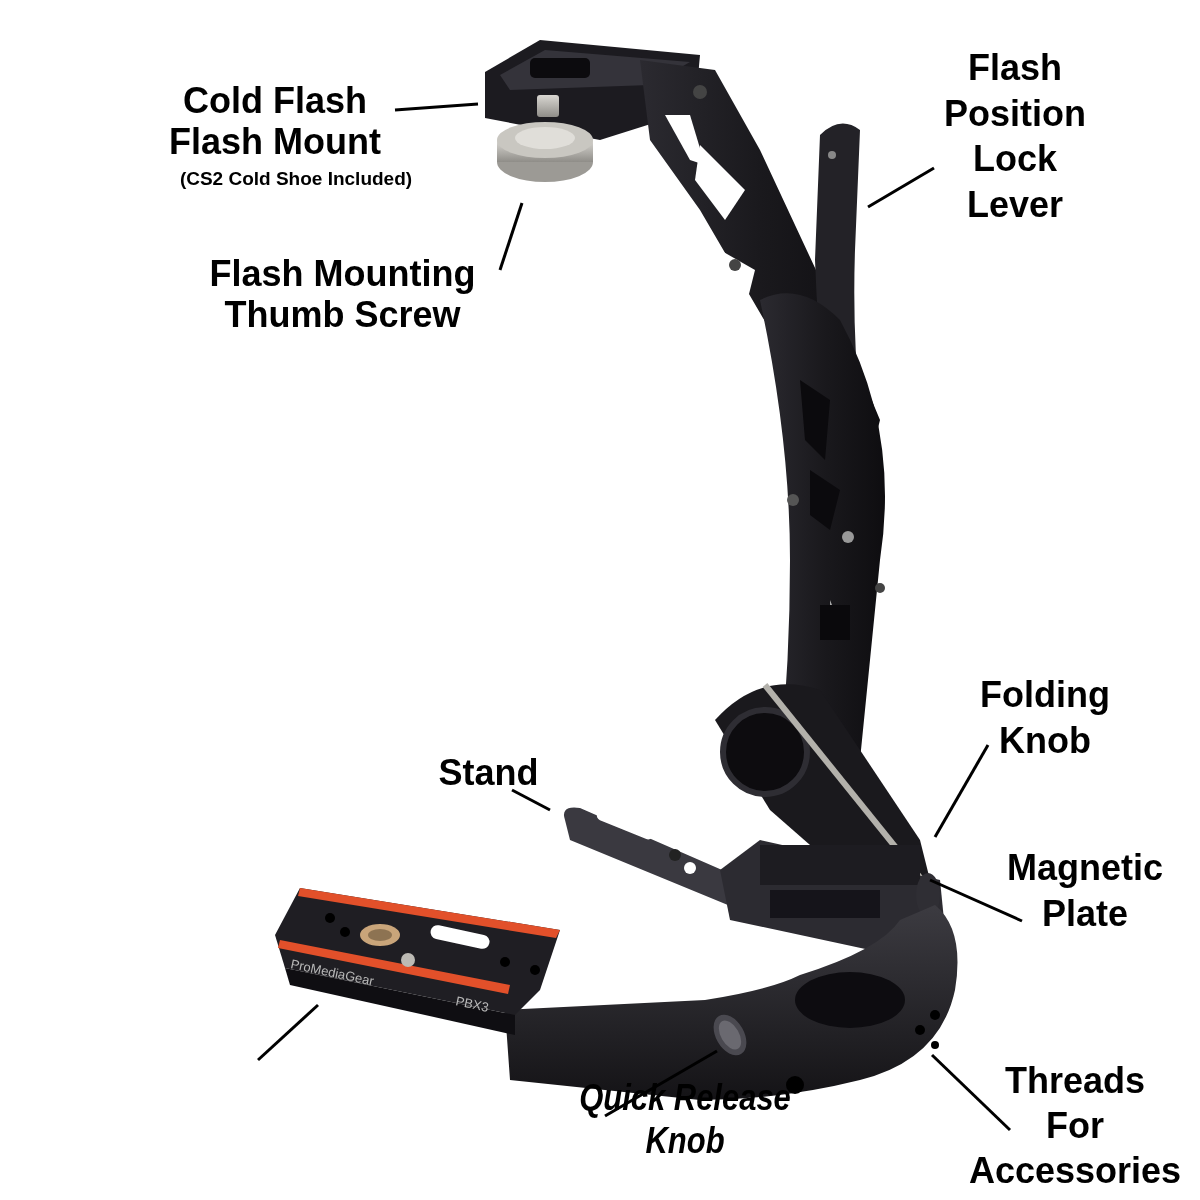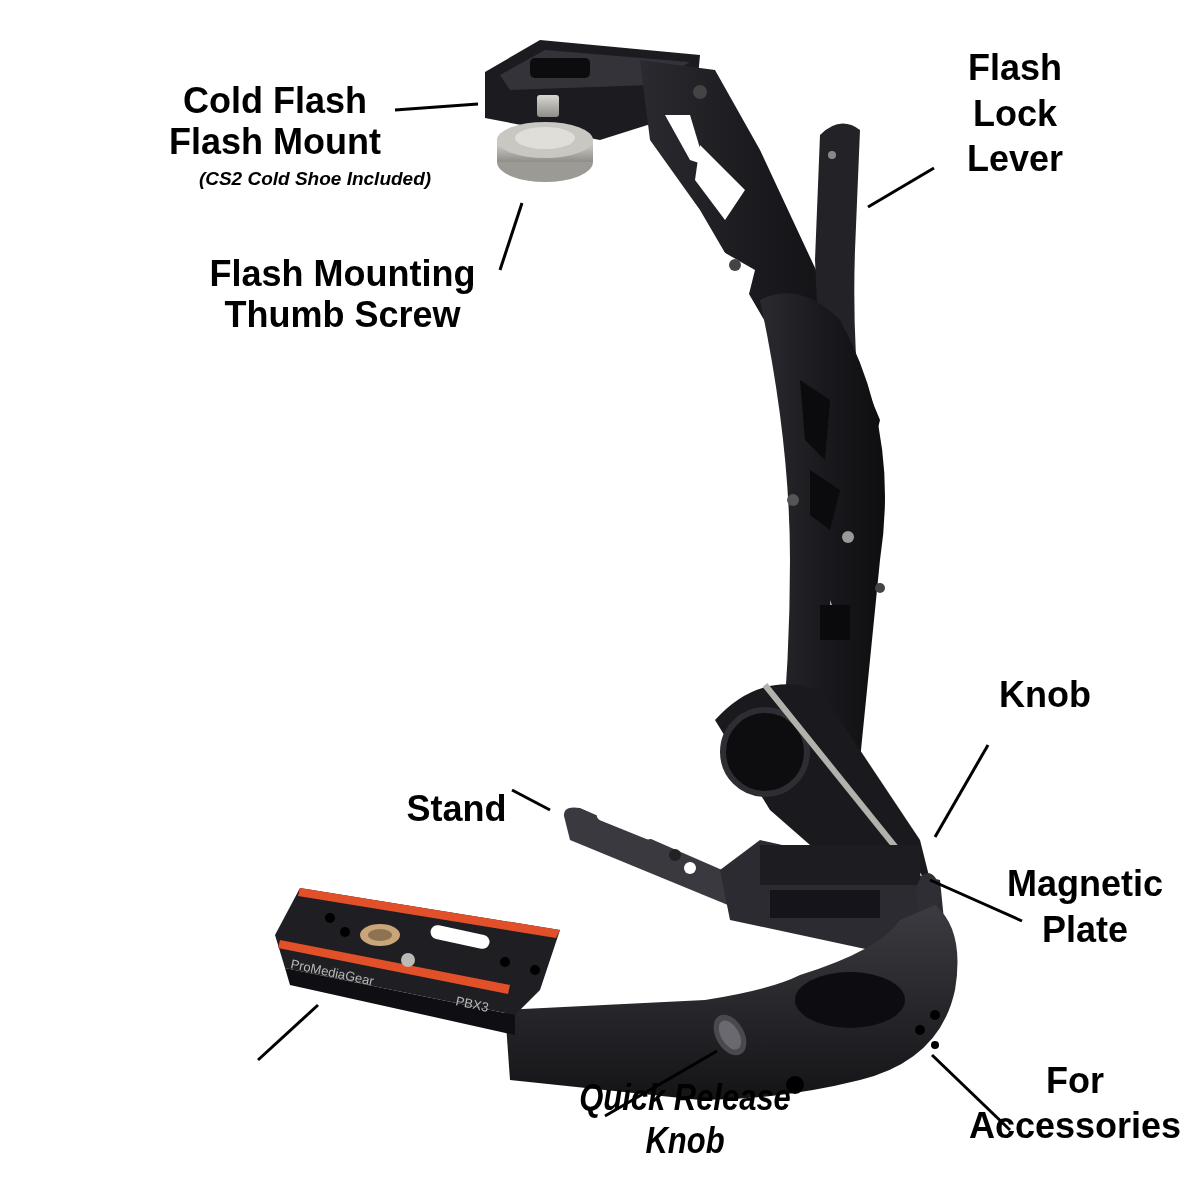--- a/index.html
+++ b/index.html
@@ -136,52 +136,55 @@
       <line x1="258" y1="1060" x2="318" y2="1005"></line>
       <line x1="605" y1="1116" x2="717" y2="1051"></line>
       <line x1="932" y1="1055" x2="1010" y2="1130"></line>
     </g>
   </svg>
 
   <div class="label big" style="left:150px; top:80px; width:250px;">
     <span class="line">Cold Flash</span>
     <span class="line">Flash Mount</span>
   </div>
-  <div class="label small" style="left:180px; top:168px; width:270px;font-style:italic;">
+  <div class="label small" style="left:161px; top:168px; width:270px;">
     <span class="line">(CS2 Cold Shoe Included)</span>
   </div>
 
   <div class="label big" style="left:190px; top:253px; width:305px;">
     <span class="line">Flash Mounting</span>
     <span class="line">Thumb Screw</span>
   </div>
 
   <div class="label big" style="left:925px; top:45px; width:180px; line-height:1.27;">
     <span class="line">Flash</span>
+    <span class="line">Position</span>
     <span class="line">Lock</span>
     <span class="line">Lever</span>
   </div>
 
   <div class="label big" style="left:965px; top:672px; width:160px; line-height:1.27;">
+    <span class="line">Folding</span>
     <span class="line">Knob</span>
   </div>
 
-  <div class="label big" style="left:394px; top:752px; width:125px;margin-top:36px;">
+  <div class="label big" style="left:426px; top:752px; width:125px;">
     <span class="line">Stand</span>
   </div>
 
-  <div class="label big" style="left:990px; top:845px; width:190px; line-height:1.27;margin-top:16px;">
+  <div class="label big" style="left:990px; top:845px; width:190px; line-height:1.27;">
     <span class="line">Magnetic</span>
     <span class="line">Plate</span>
   </div>
 
 
   <div class="label big" style="left:530px; top:1076px; width:310px; line-height:1.2;font-style:italic;">
     <span class="line narrow">Quick Release</span>
     <span class="line narrow">Knob</span>
   </div>
 
   <div class="label big" style="left:955px; top:1058px; width:240px; line-height:1.25;">
+    <span class="line">Threads</span>
     <span class="line">For</span>
     <span class="line">Accessories</span>
   </div>
 
 </div>
 
 </body></html>

